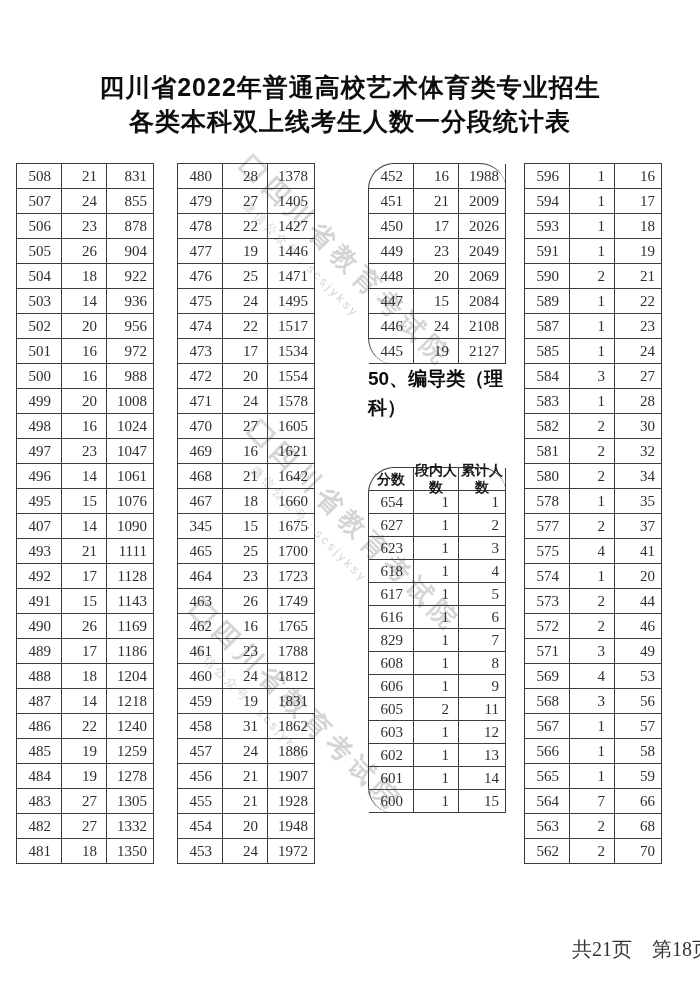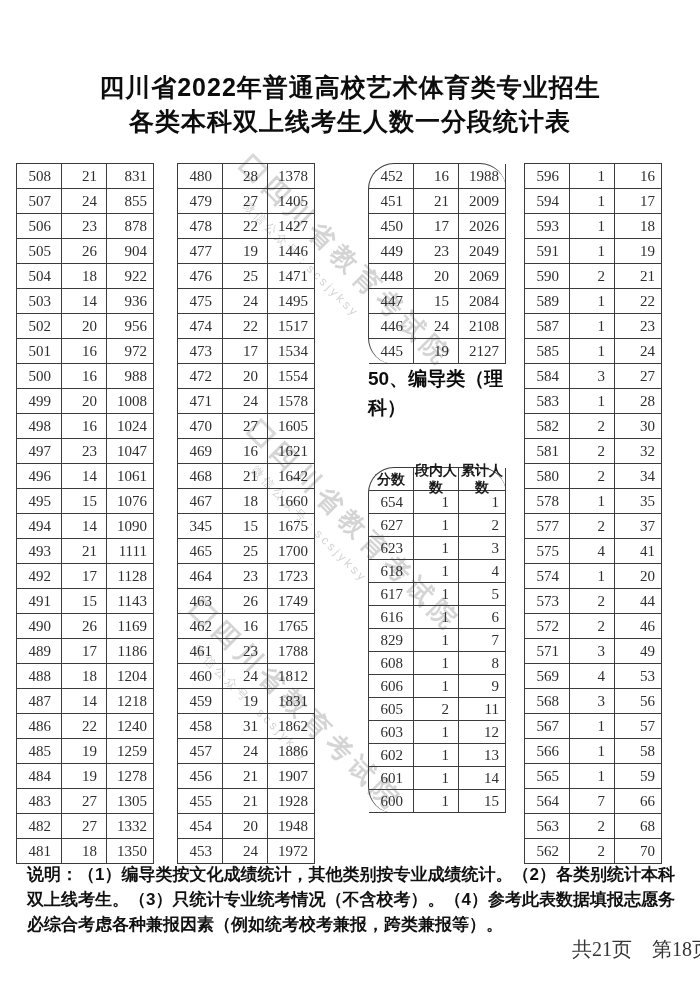--- a/index.html
+++ b/index.html
@@ -178,21 +178,21 @@
         <div class="tcell c0">496</div>
         <div class="tcell c1">14</div>
         <div class="tcell c2">1061</div>
       </div>
       <div class="trow">
         <div class="tcell c0">495</div>
         <div class="tcell c1">15</div>
         <div class="tcell c2">1076</div>
       </div>
       <div class="trow">
-        <div class="tcell c0">494</div>
+        <div class="tcell c0">407</div>
         <div class="tcell c1">14</div>
         <div class="tcell c2">1090</div>
       </div>
       <div class="trow">
         <div class="tcell c0">493</div>
         <div class="tcell c1">21</div>
         <div class="tcell c2">1111</div>
       </div>
       <div class="trow">
         <div class="tcell c0">492</div>
@@ -643,17 +643,16 @@
         <div class="tcell c1">2</div>
         <div class="tcell c2">68</div>
       </div>
       <div class="trow">
         <div class="tcell c0">562</div>
         <div class="tcell c1">2</div>
         <div class="tcell c2">70</div>
       </div>
     </div>
 
-  <div class="notes">说明：（1）编导类按文化成绩统计，其他类别按专业成绩统计。（2）各类别统计本科双上线考生。（3）只统计专业统考情况（不含校考）。（4）参考此表数据填报志愿务必综合考虑各种兼报因素（例如统考校考兼报，跨类兼报等）。</div>
 
   <div class="pagination">共21页　第18页</div>
 
 </div>
 
 </body></html>

